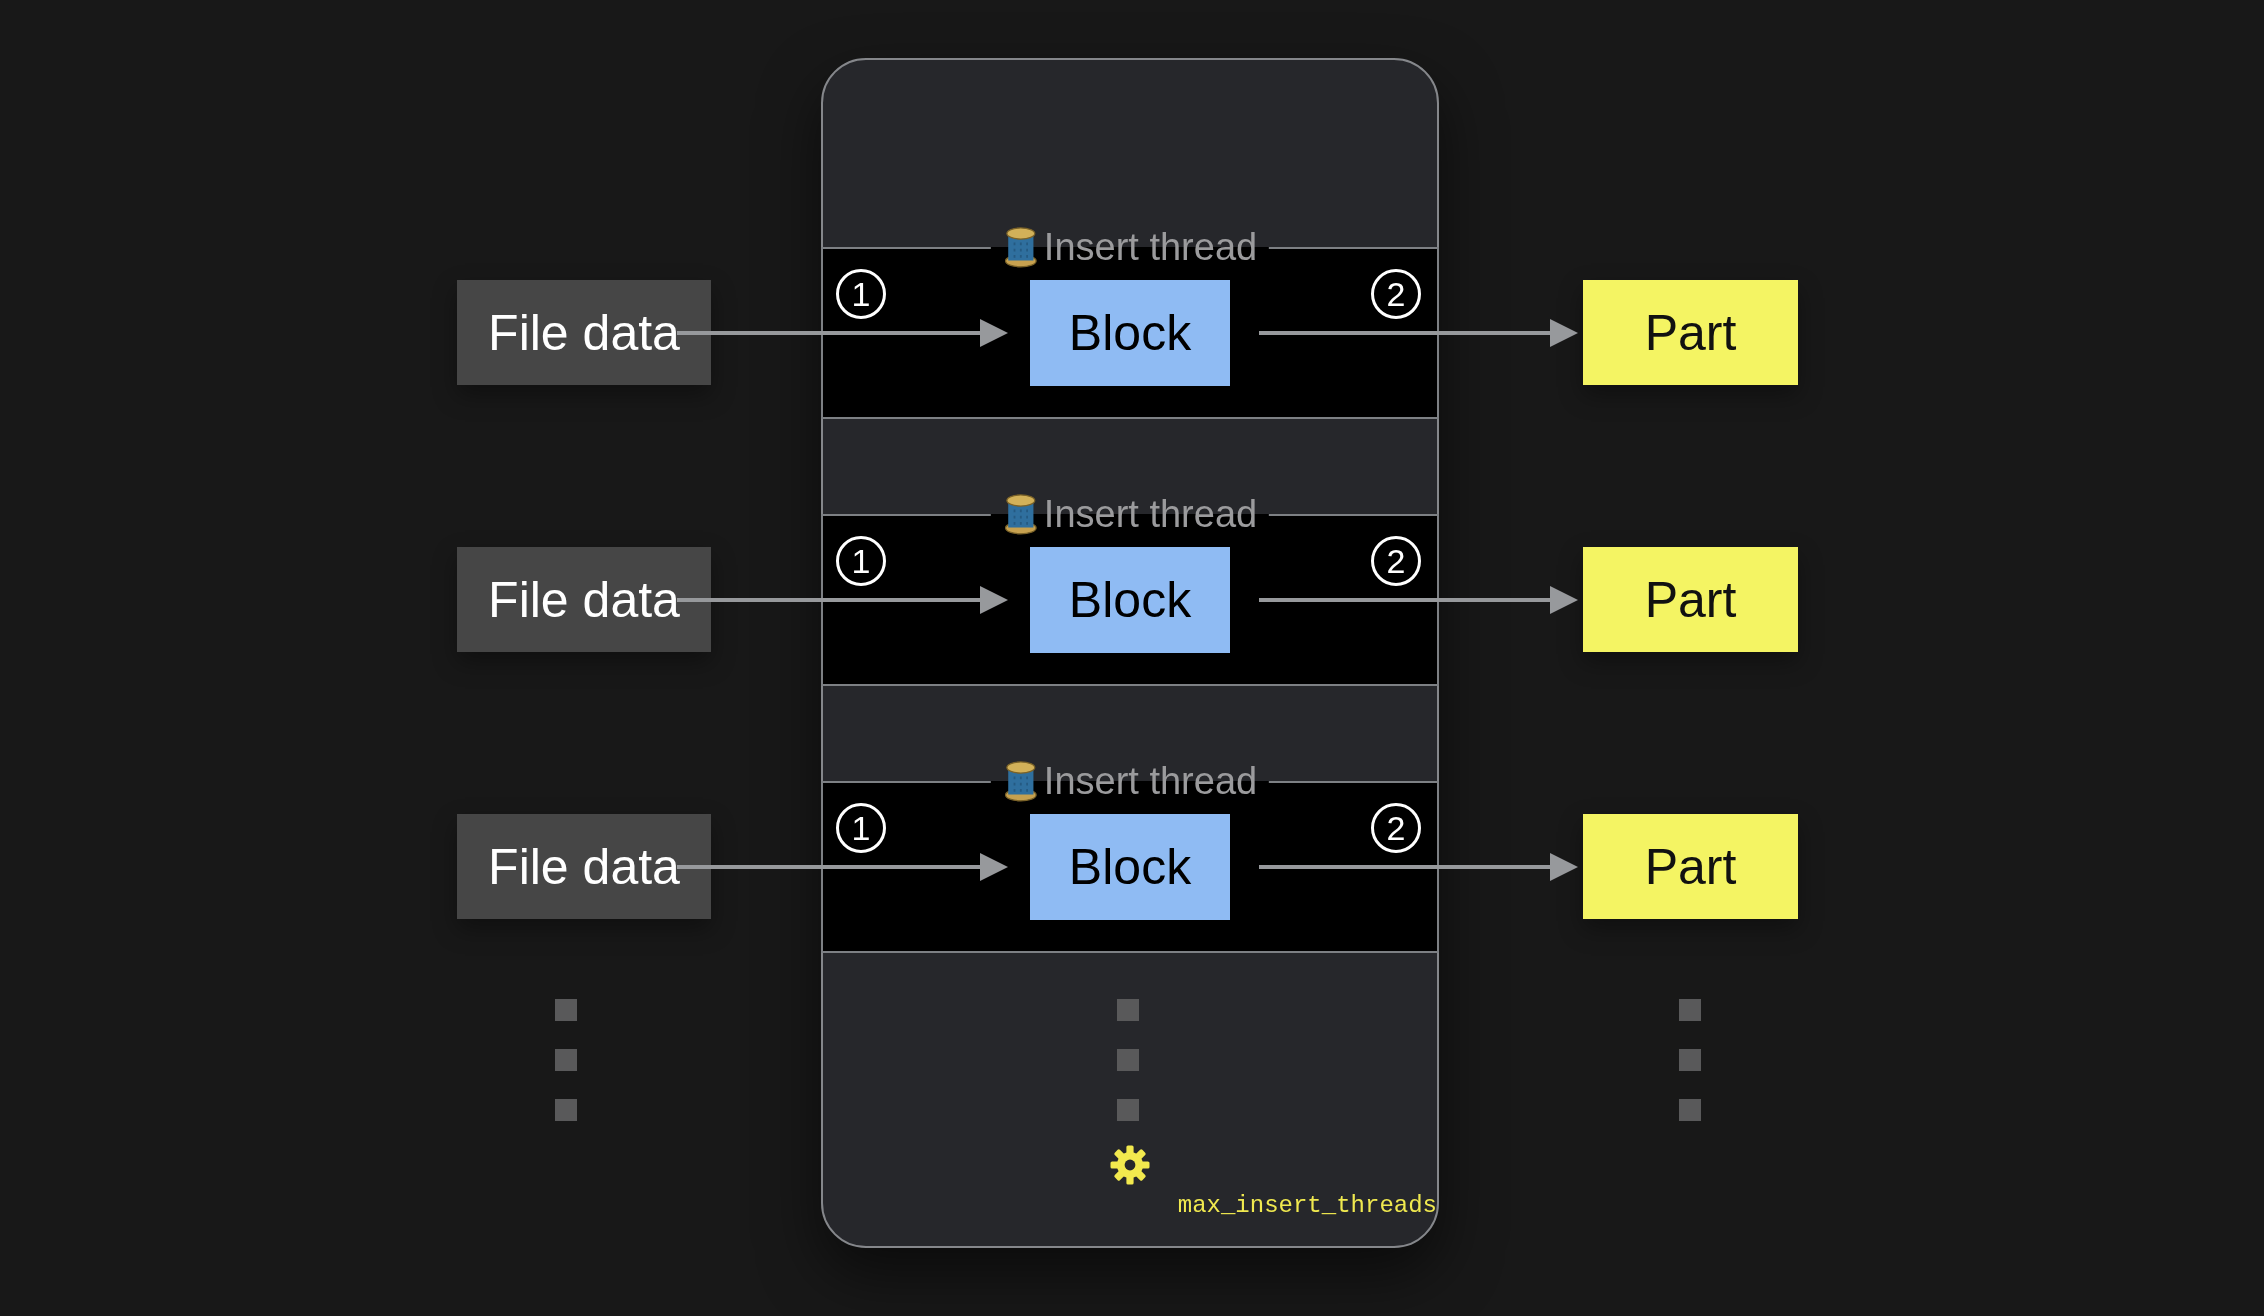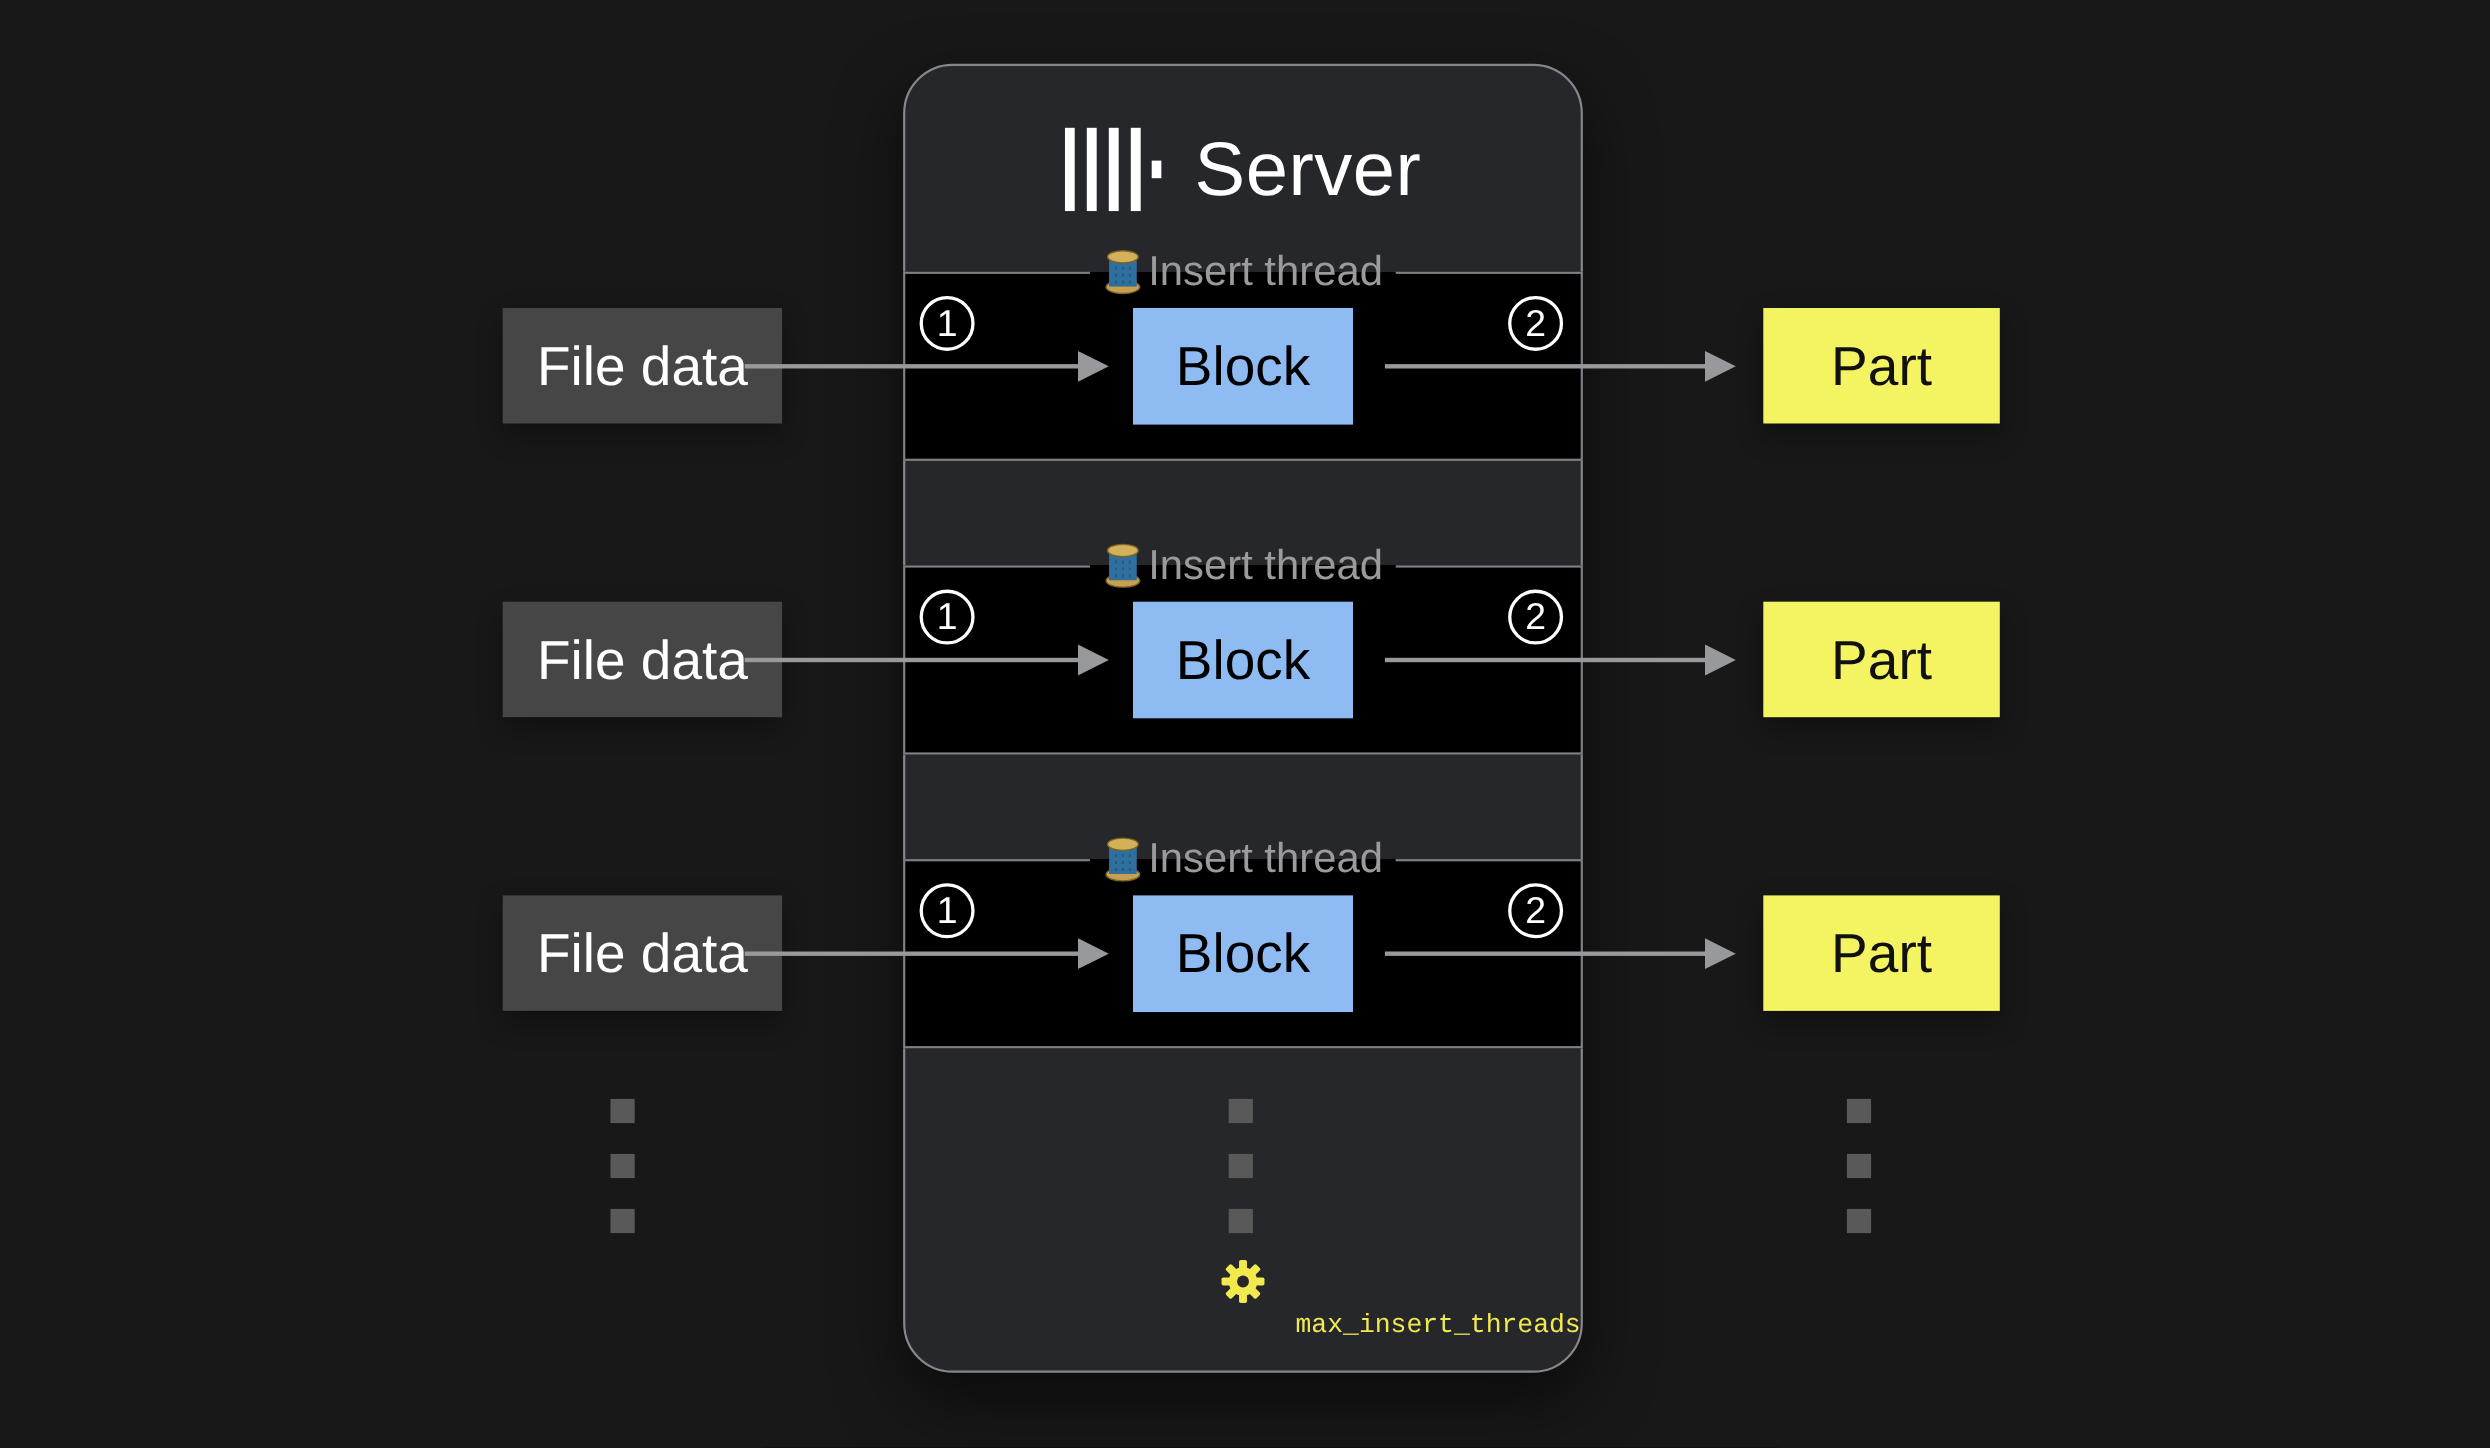--- a/index.html
+++ b/index.html
@@ -65,21 +65,21 @@
   }
 
   
   .file-box,.part-box{
     position:absolute;height:105px;
     display:flex;align-items:center;justify-content:center;
     font-size:50px;z-index:3;
     box-shadow:0 10px 22px rgba(0,0,0,0.35);
   }
   .file-box{left:457px;width:254px;background:#464646;color:#ffffff;}
-  .part-box{left:1583px;width:215px;background:#f4f463;color:#111111;margin-left:20px;}
+  .part-box{left:1583px;width:215px;background:#f4f463;color:#111111;}
   .row1{top:280px}.row2{top:547px}.row3{top:814px}
 
   
   .arrow{
     position:absolute;height:4px;background:#97999c;z-index:6;
   }
   .arrow::after{
     content:"";position:absolute;right:-28px;top:50%;
     transform:translateY(-50%);
     border-left:28px solid #97999c;
@@ -107,30 +107,20 @@
     font-family:Liberation Mono, monospace;
     font-size:24px;line-height:42px;color:#f0e94f;z-index:2;
   }
 </style>
 </head>
 <body>
 
 <div class="canvas">
 
   <div class="server">
-    <div class="server-header">
-      <svg width="88" height="76" viewBox="0 0 88 76">
-        <rect x="0" y="0" width="9" height="76" fill="#ffffff"></rect>
-        <rect x="20" y="0" width="9" height="76" fill="#ffffff"></rect>
-        <rect x="40" y="0" width="9" height="76" fill="#ffffff"></rect>
-        <rect x="60" y="0" width="9" height="76" fill="#ffffff"></rect>
-        <rect x="79" y="30" width="9" height="16" fill="#ffffff"></rect>
-      </svg>
-      <span class="server-title">Server</span>
-    </div>
 
     <div class="gear-wrap">
       <svg width="40" height="40" viewBox="-20 -20 40 40">
         <g fill="#f2e94e">
           <rect x="-3.6" y="-19.5" width="7.2" height="10" rx="1.6"></rect>
           <rect x="-3.6" y="-19.5" width="7.2" height="10" rx="1.6" transform="rotate(45)"></rect>
           <rect x="-3.6" y="-19.5" width="7.2" height="10" rx="1.6" transform="rotate(90)"></rect>
           <rect x="-3.6" y="-19.5" width="7.2" height="10" rx="1.6" transform="rotate(135)"></rect>
           <rect x="-3.6" y="-19.5" width="7.2" height="10" rx="1.6" transform="rotate(180)"></rect>
           <rect x="-3.6" y="-19.5" width="7.2" height="10" rx="1.6" transform="rotate(225)"></rect>

